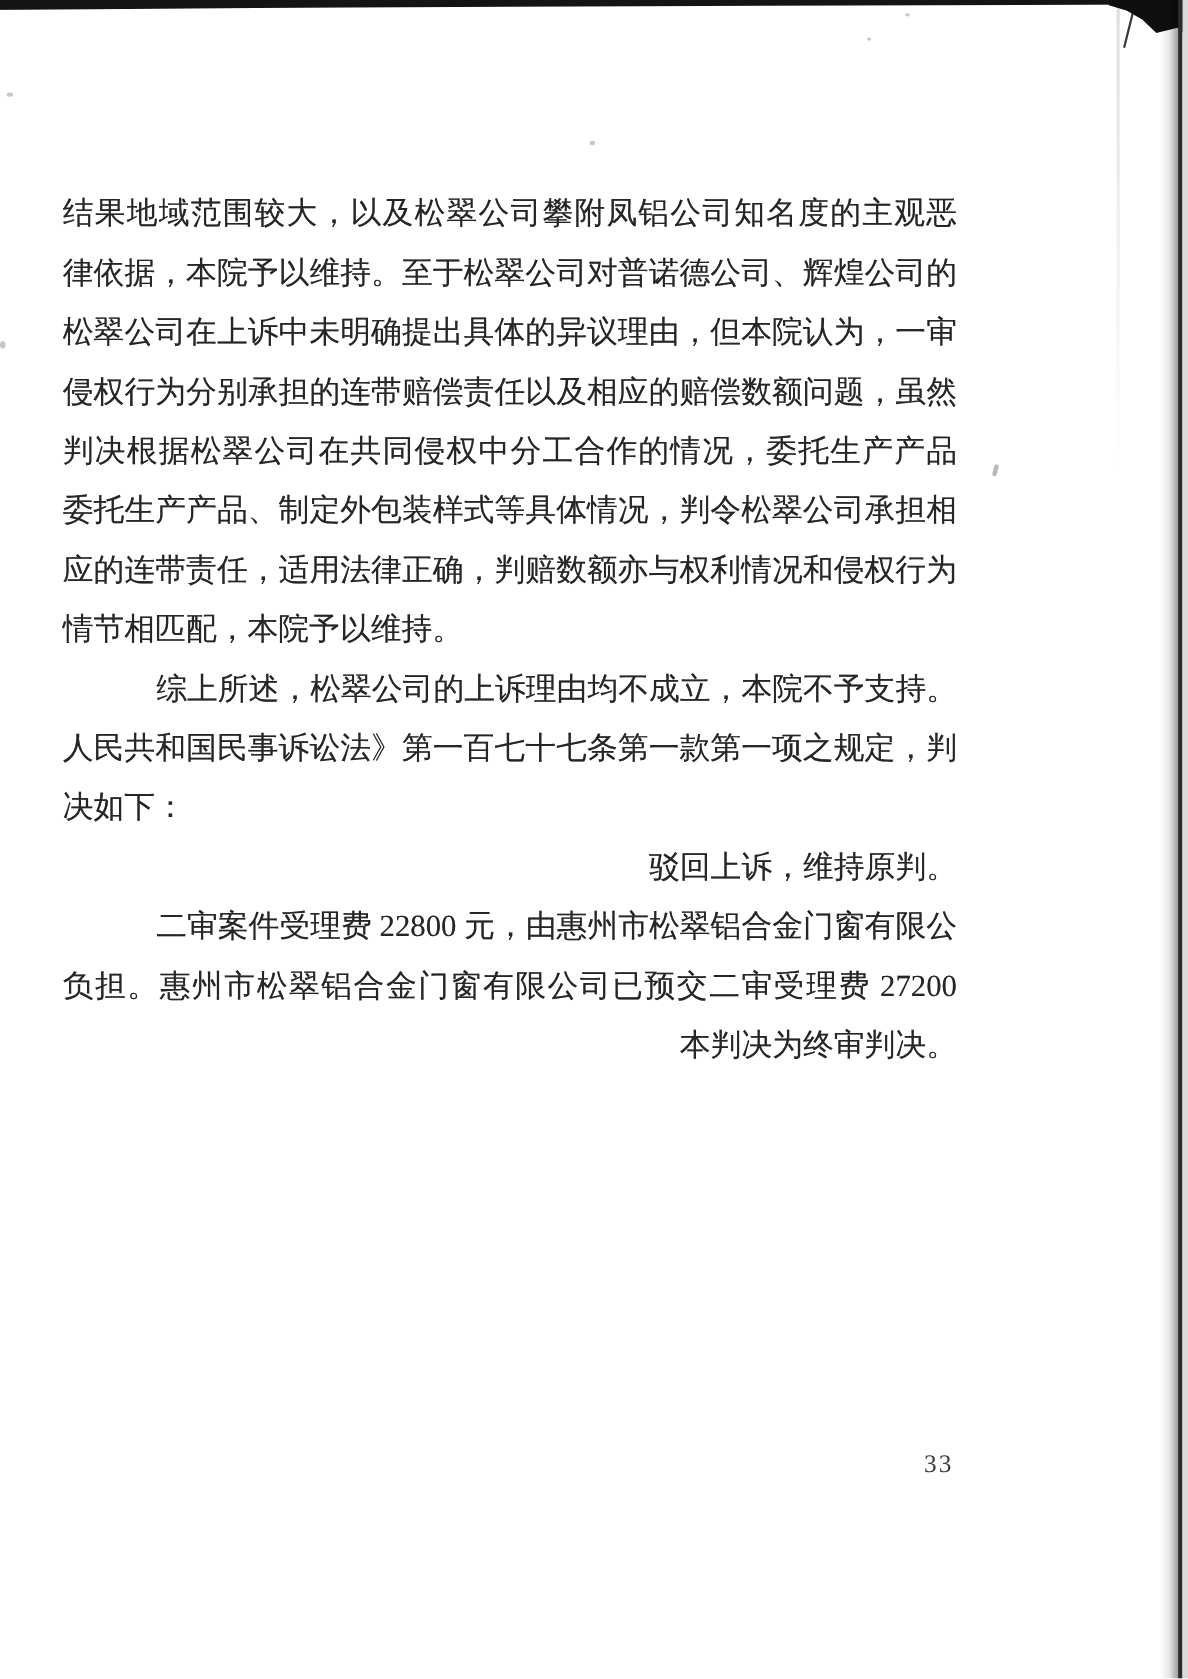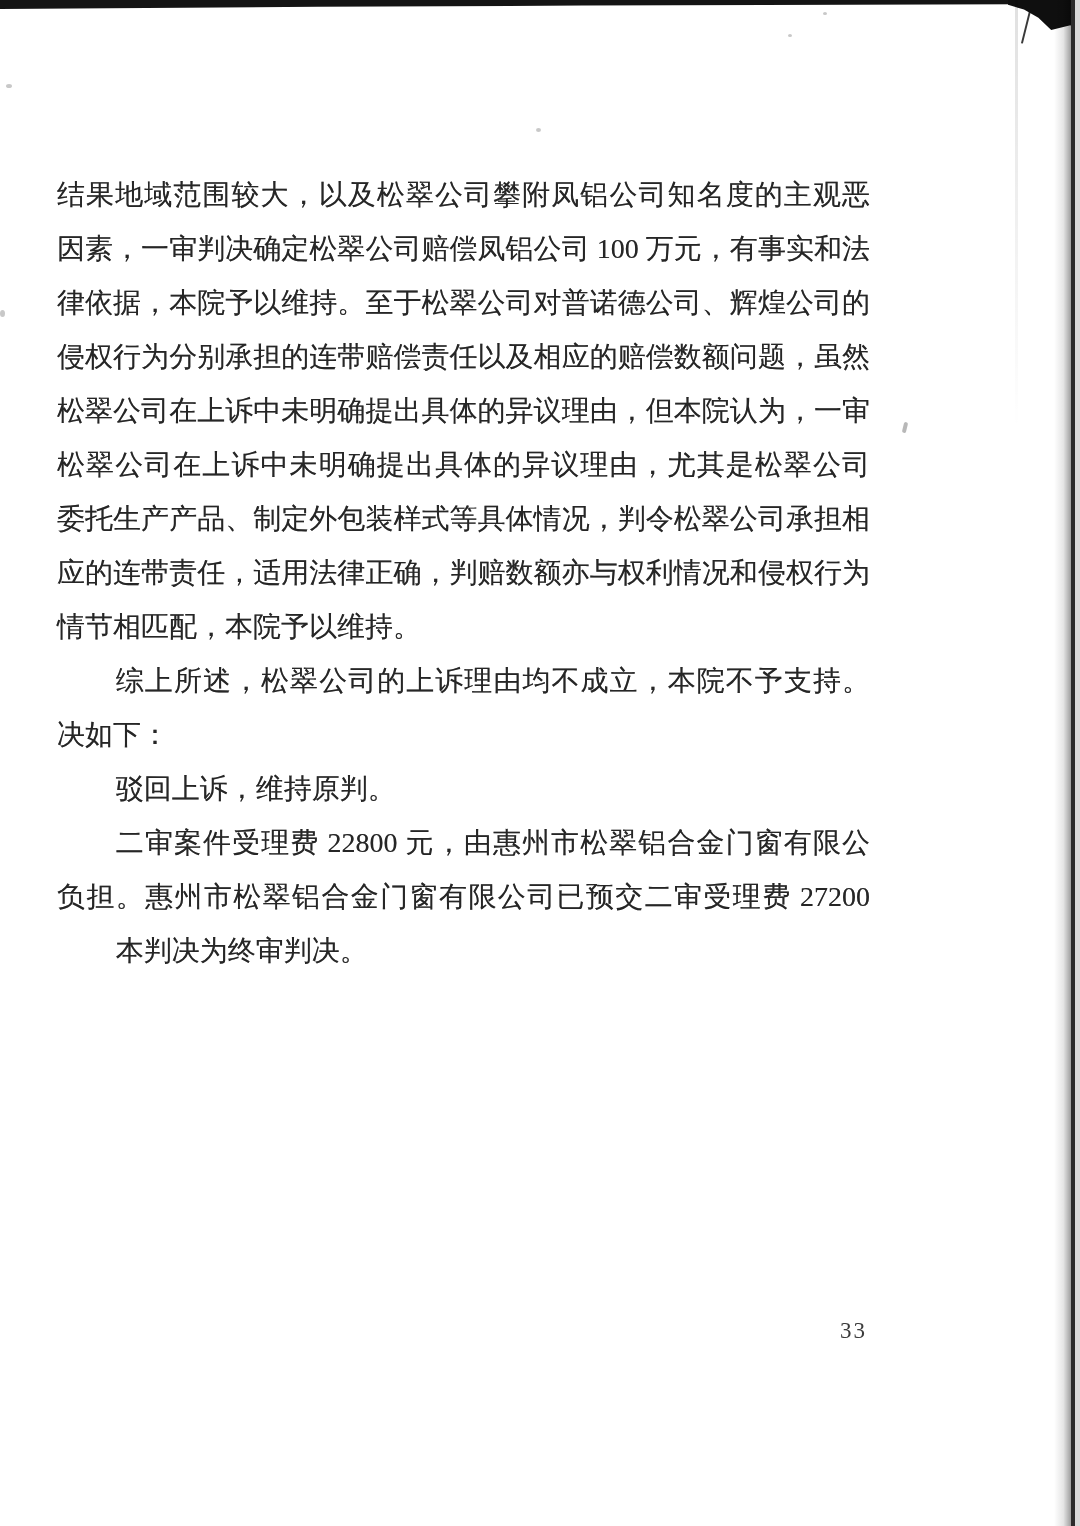--- a/index.html
+++ b/index.html
@@ -75,21 +75,21 @@
     white-space: nowrap;
   }
   .line.fill {
     white-space: normal;
     text-align: justify;
     text-align-last: justify;
     text-justify: inter-character;
     overflow: hidden;
     height: 54px;
   }
-  .line.indent { text-indent: 2.1em; }
+  .line.indent { text-indent: 2.1em; text-align: right; }
   .page-number {
     position: absolute;
     left: 840px; top: 1318px;
     font-size: 23px;
     color: #3c3c3c;
     letter-spacing: 2px;
   }
 </style>
 </head>
 <body>
@@ -104,29 +104,29 @@
   <div class="faint-line"></div>
   <div class="speck s1"></div>
   <div class="speck s2"></div>
   <div class="speck s3"></div>
   <div class="speck s4"></div>
   <div class="speck s5"></div>
   <div class="speck s6"></div>
 
   <div class="text-block">
       <div class="line fill">结果地域范围较大，以及松翠公司攀附凤铝公司知名度的主观恶意，</div>
-      <div class="line fill">因素，一审判决确定松翠公司赔偿凤铝公司 100 万元，有事实和法</div>
       <div class="line fill">律依据，本院予以维持。至于松翠公司对普诺德公司、辉煌公司的</div>
+      <div class="line fill">松翠公司在上诉中未明确提出具体的异议理由，但本院认为，一审</div>
       <div class="line fill">侵权行为分别承担的连带赔偿责任以及相应的赔偿数额问题，虽然</div>
-      <div class="line fill">松翠公司在上诉中未明确提出具体的异议理由，但本院认为，一审</div>
-      <div class="line fill">松翠公司在上诉中未明确提出具体的异议理由，尤其是松翠公司</div>
+      <div class="line fill">判决根据松翠公司在共同侵权中分工合作的情况，委托生产产品</div>
       <div class="line fill">委托生产产品、制定外包装样式等具体情况，判令松翠公司承担相</div>
       <div class="line fill">应的连带责任，适用法律正确，判赔数额亦与权利情况和侵权行为</div>
       <div class="line plain">情节相匹配，本院予以维持。</div>
       <div class="line fill indent">综上所述，松翠公司的上诉理由均不成立，本院不予支持。一</div>
+      <div class="line fill">人民共和国民事诉讼法》第一百七十七条第一款第一项之规定，判</div>
       <div class="line plain">决如下：</div>
       <div class="line plain indent">驳回上诉，维持原判。</div>
       <div class="line fill indent">二审案件受理费 22800 元，由惠州市松翠铝合金门窗有限公司</div>
       <div class="line fill">负担。惠州市松翠铝合金门窗有限公司已预交二审受理费 27200 元，</div>
       <div class="line plain indent">本判决为终审判决。</div>
     </div>
 
   <div class="page-number">33</div>
 </div>
 

